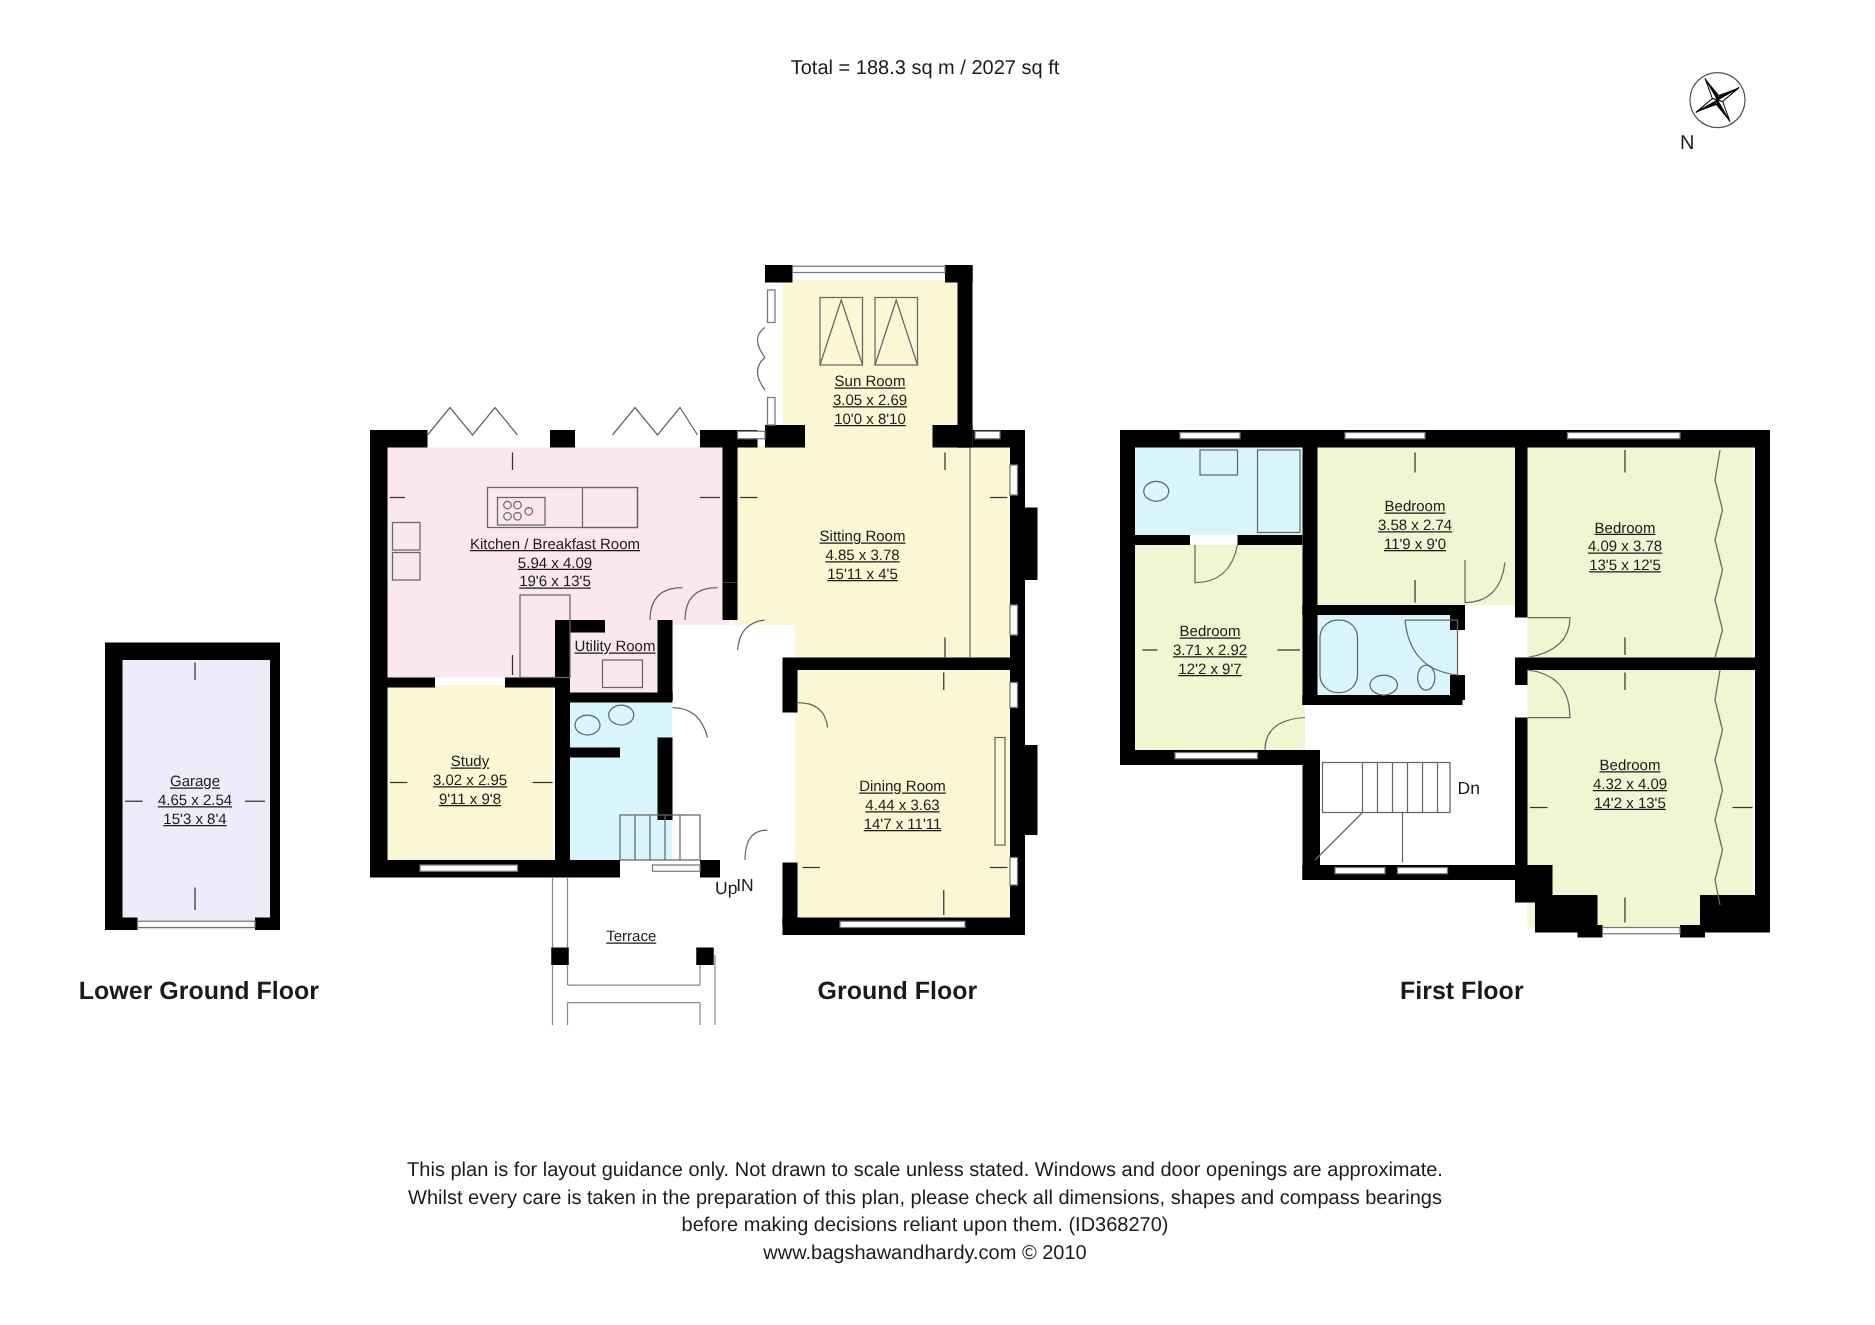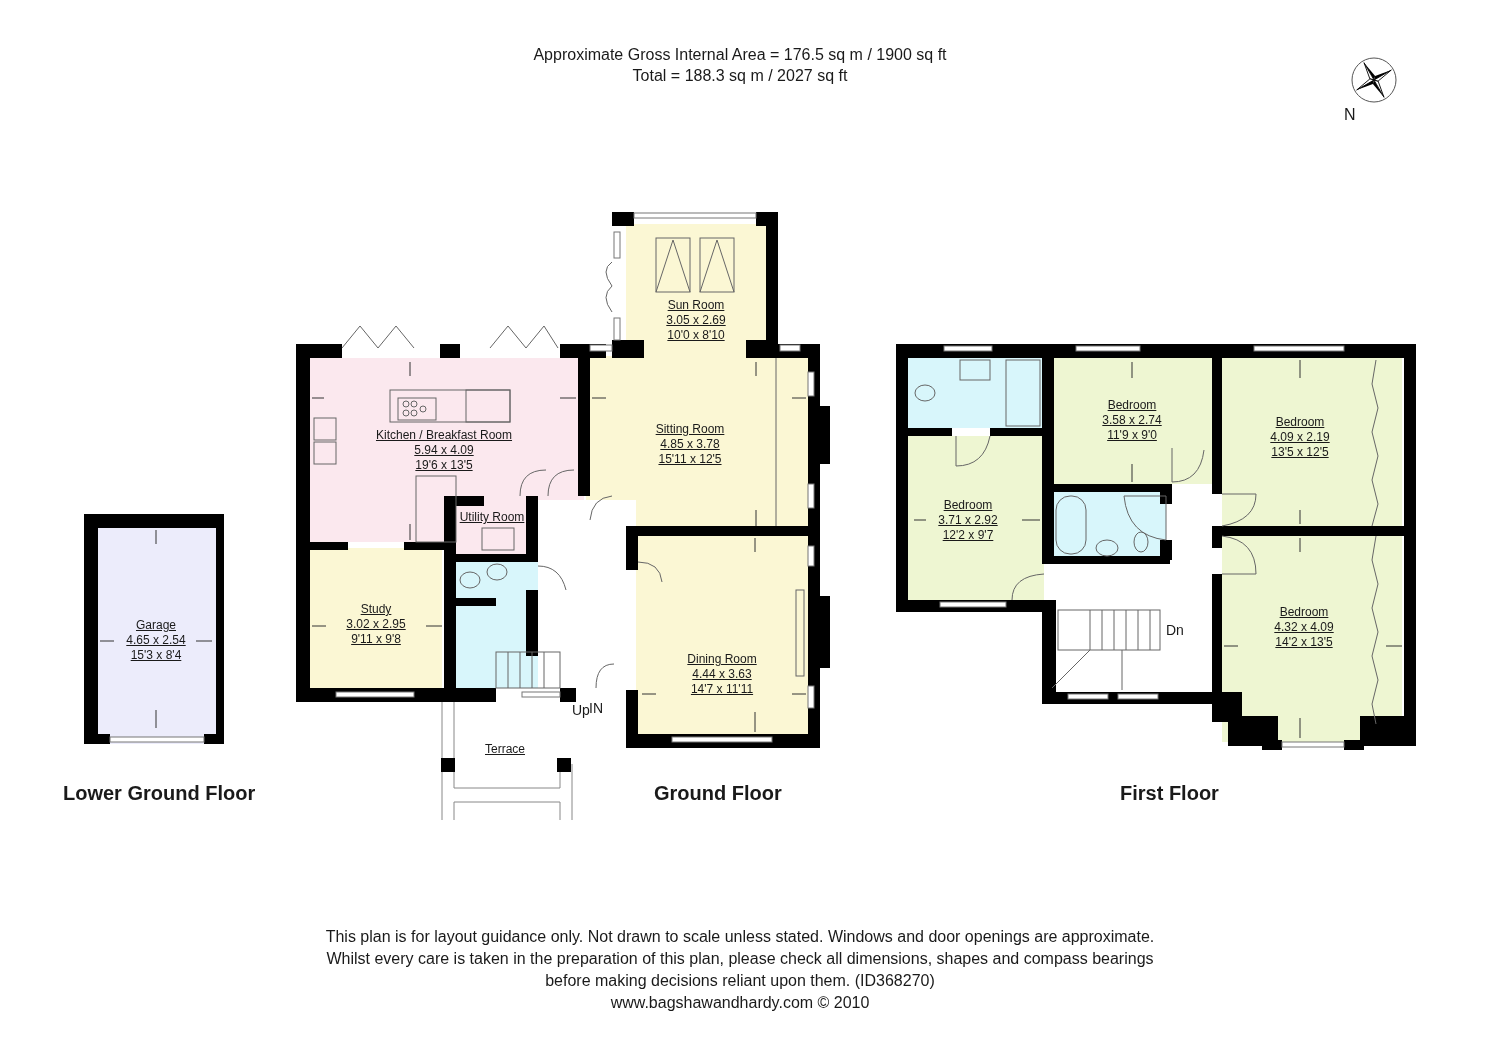--- a/index.html
+++ b/index.html
@@ -14,21 +14,20 @@
   .footer { position:absolute; left:0; top:926px; width:1480px; text-align:center;
             font-size:16px; line-height:22px; }
   .footer div { white-space:nowrap; }
   .room-text { position:absolute; text-align:center; font-size:12px; line-height:15px; white-space:nowrap; transform:translateX(-50%);text-decoration:underline; }
   .small-label { position:absolute; font-size:14px; white-space:nowrap; }
 </style>
 </head>
 <body>
 
 <div class="header">
-  <div>Approximate Gross Internal Area = 176.5 sq m / 1900 sq ft</div>
   <div>Total = 188.3 sq m / 2027 sq ft</div>
 </div>
 
 <div class="compass">
   <svg width="56" height="50" viewBox="0 0 56 50">
     <circle cx="28" cy="24" r="22" fill="none" stroke="#555" stroke-width="1"></circle>
     <g transform="rotate(-30 28 24)">
       <polygon points="28,4 31,21 28,24" fill="#000"></polygon>
       <polygon points="28,4 25,21 28,24" fill="#fff" stroke="#000" stroke-width="0.8"></polygon>
       <polygon points="28,44 25,27 28,24" fill="#000"></polygon>
@@ -309,49 +308,49 @@
   <div>10'0 x 8'10</div>
 </div>
 <div class="room-text" style="left:444px;top:428px;">
   <div>Kitchen / Breakfast Room</div>
   <div>5.94 x 4.09</div>
   <div>19'6 x 13'5</div>
 </div>
 <div class="room-text" style="left:690px;top:422px;">
   <div>Sitting Room</div>
   <div>4.85 x 3.78</div>
-  <div>15'11 x 12'5</div>
+  <div>15'11 x 4'5</div>
 </div>
 <div class="room-text" style="left:492px;top:510px;">
   <div>Utility Room</div>
 </div>
 <div class="room-text" style="left:376px;top:602px;">
   <div>Study</div>
   <div>3.02 x 2.95</div>
   <div>9'11 x 9'8</div>
 </div>
-<div class="room-text" style="left:722px;top:652px;">
+<div class="room-text" style="left:722px;top:622px;">
   <div>Dining Room</div>
   <div>4.44 x 3.63</div>
   <div>14'7 x 11'11</div>
 </div>
 <div class="room-text" style="left:505px;top:742px;">
   <div>Terrace</div>
 </div>
 <div class="small-label" style="left:572px;top:702px;">Up</div>
 <div class="small-label" style="left:589px;top:700px;">IN</div>
 
 <div class="room-text" style="left:1132px;top:398px;">
   <div>Bedroom</div>
   <div>3.58 x 2.74</div>
   <div>11'9 x 9'0</div>
 </div>
 <div class="room-text" style="left:1300px;top:415px;">
   <div>Bedroom</div>
-  <div>4.09 x 2.19</div>
+  <div>4.09 x 3.78</div>
   <div>13'5 x 12'5</div>
 </div>
 <div class="room-text" style="left:968px;top:498px;">
   <div>Bedroom</div>
   <div>3.71 x 2.92</div>
   <div>12'2 x 9'7</div>
 </div>
 <div class="room-text" style="left:1304px;top:605px;">
   <div>Bedroom</div>
   <div>4.32 x 4.09</div>

